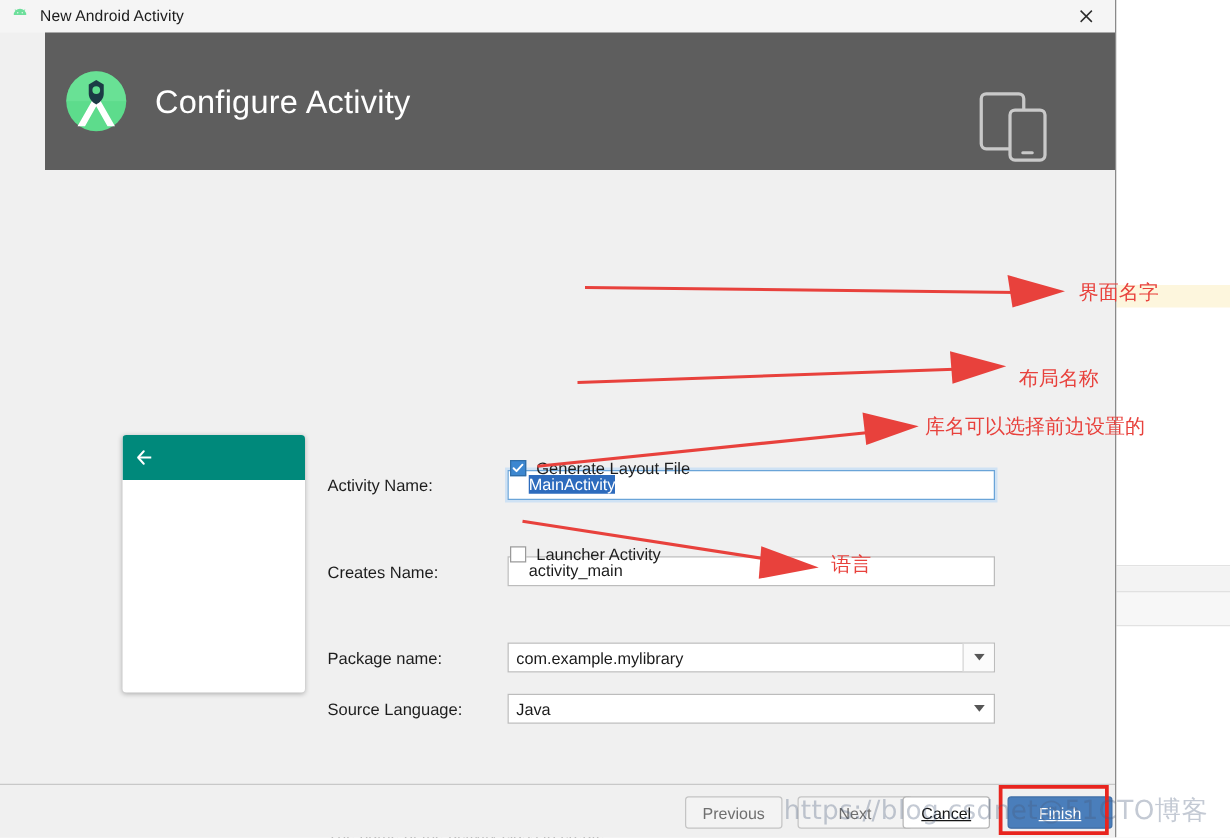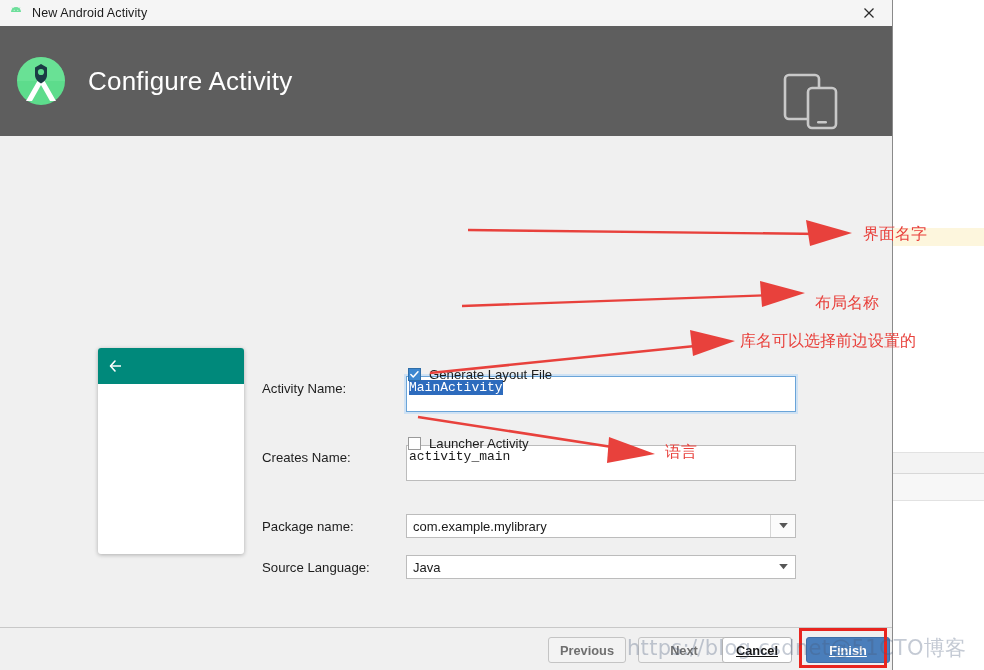--- a/index.html
+++ b/index.html
@@ -33,21 +33,21 @@
   }
   .titlebar .tb-close{
     position:absolute;right:0;top:0;width:46px;height:26px;
     display:flex;align-items:center;justify-content:center;cursor:default;
   }
   .titlebar .tb-close svg{display:block;}
 
   
   .header{
     position:relative;height:110px;background:#5e5e5e;
-    display:flex;align-items:center;
+    display:flex;align-items:center;margin-left:36px;
   }
   .header .hdr-logo{margin-left:16px;width:50px;height:50px;display:block;}
   .header .hdr-title{
     margin-left:22px;color:#ffffff;font-size:26px;font-weight:400;letter-spacing:.2px;
   }
   .header .hdr-device{position:absolute;right:50px;top:46px;width:60px;height:58px;}
 
   
   .body{position:relative;height:500px;background:#f0f0f0;}
 
@@ -65,24 +65,24 @@
 
   
   .form{position:absolute;left:262px;top:0;width:534px;}
   .form-title{
     margin-top:162px;font-size:16.5px;font-weight:bold;color:#141414;
   }
   .row{position:absolute;left:0;width:534px;height:26px;display:flex;align-items:center;margin-top:48px;}
   .row .lbl{width:144px;font-size:13.2px;color:#1d1d1d;}
   .fieldwrap{position:relative;flex:1;height:24px;}
   .textfield{
-    position:absolute;left:0;top:0;width:100%;height:36px;box-sizing:border-box;
+    position:absolute;left:0;top:0;width:100%;height:24px;box-sizing:border-box;
     background:#ffffff;border:1px solid #bcbcbc;
-    font-size:13px;color:#1a1a1a;padding:0 2px;line-height:22px;
-    font-family:Liberation Mono, monospace;
+    font-size:13px;color:#1a1a1a;padding:0 16px;line-height:22px;
+    font-family:Liberation Sans, sans-serif;
     outline:none;
   }
   .textfield.focused{
     border:1px solid #6aa4d8;box-shadow:0 0 0 2px #cfe2f4;
   }
   .sel-text{background:#2d6bbd;color:#ffffff;}
   .combo{
     position:absolute;left:0;top:0;width:100%;height:24px;box-sizing:border-box;
     background:#ffffff;border:1px solid #bcbcbc;display:flex;align-items:center;
   }
@@ -100,21 +100,21 @@
     display:flex;align-items:center;justify-content:center;
   }
   .cbox.checked{background:#3c87d0;border-color:#2f6ea8;}
   .cbox.checked svg{display:block;}
   .checkrow .ctext{margin-left:8px;font-size:13.2px;color:#1d1d1d;}
 
   .divider{position:absolute;left:262px;top:508px;width:516px;height:1px;background:#dcdcdc;}
   .helptext{position:absolute;left:262px;top:524px;font-size:12.8px;color:#1f1f1f;}
 
   
-  .footer{position:absolute;left:0;top:627px;width:892px;height:43px;background:#f0f0f0;border-top:1px solid #c8c8c8;font-weight:bold;}
+  .footer{position:absolute;left:0;top:627px;width:892px;height:43px;background:#f0f0f0;border-top:1px solid #c8c8c8;}
   .btn{
     position:absolute;top:9px;height:26px;box-sizing:border-box;
     border:1px solid #c4c4c4;border-radius:3px;background:#f3f3f3;
     font-size:12.8px;color:#6f6f6f;
     display:flex;align-items:center;justify-content:center;
     font-family:"Liberation Sans","DejaVu Sans",sans-serif;
   }
   .btn.enabled{background:#ffffff;border-color:#b6b6b6;color:#151515;}
   .btn.primary{
     background:#4a7ebb;border:1px solid #3f6ea6;color:#ffffff;

